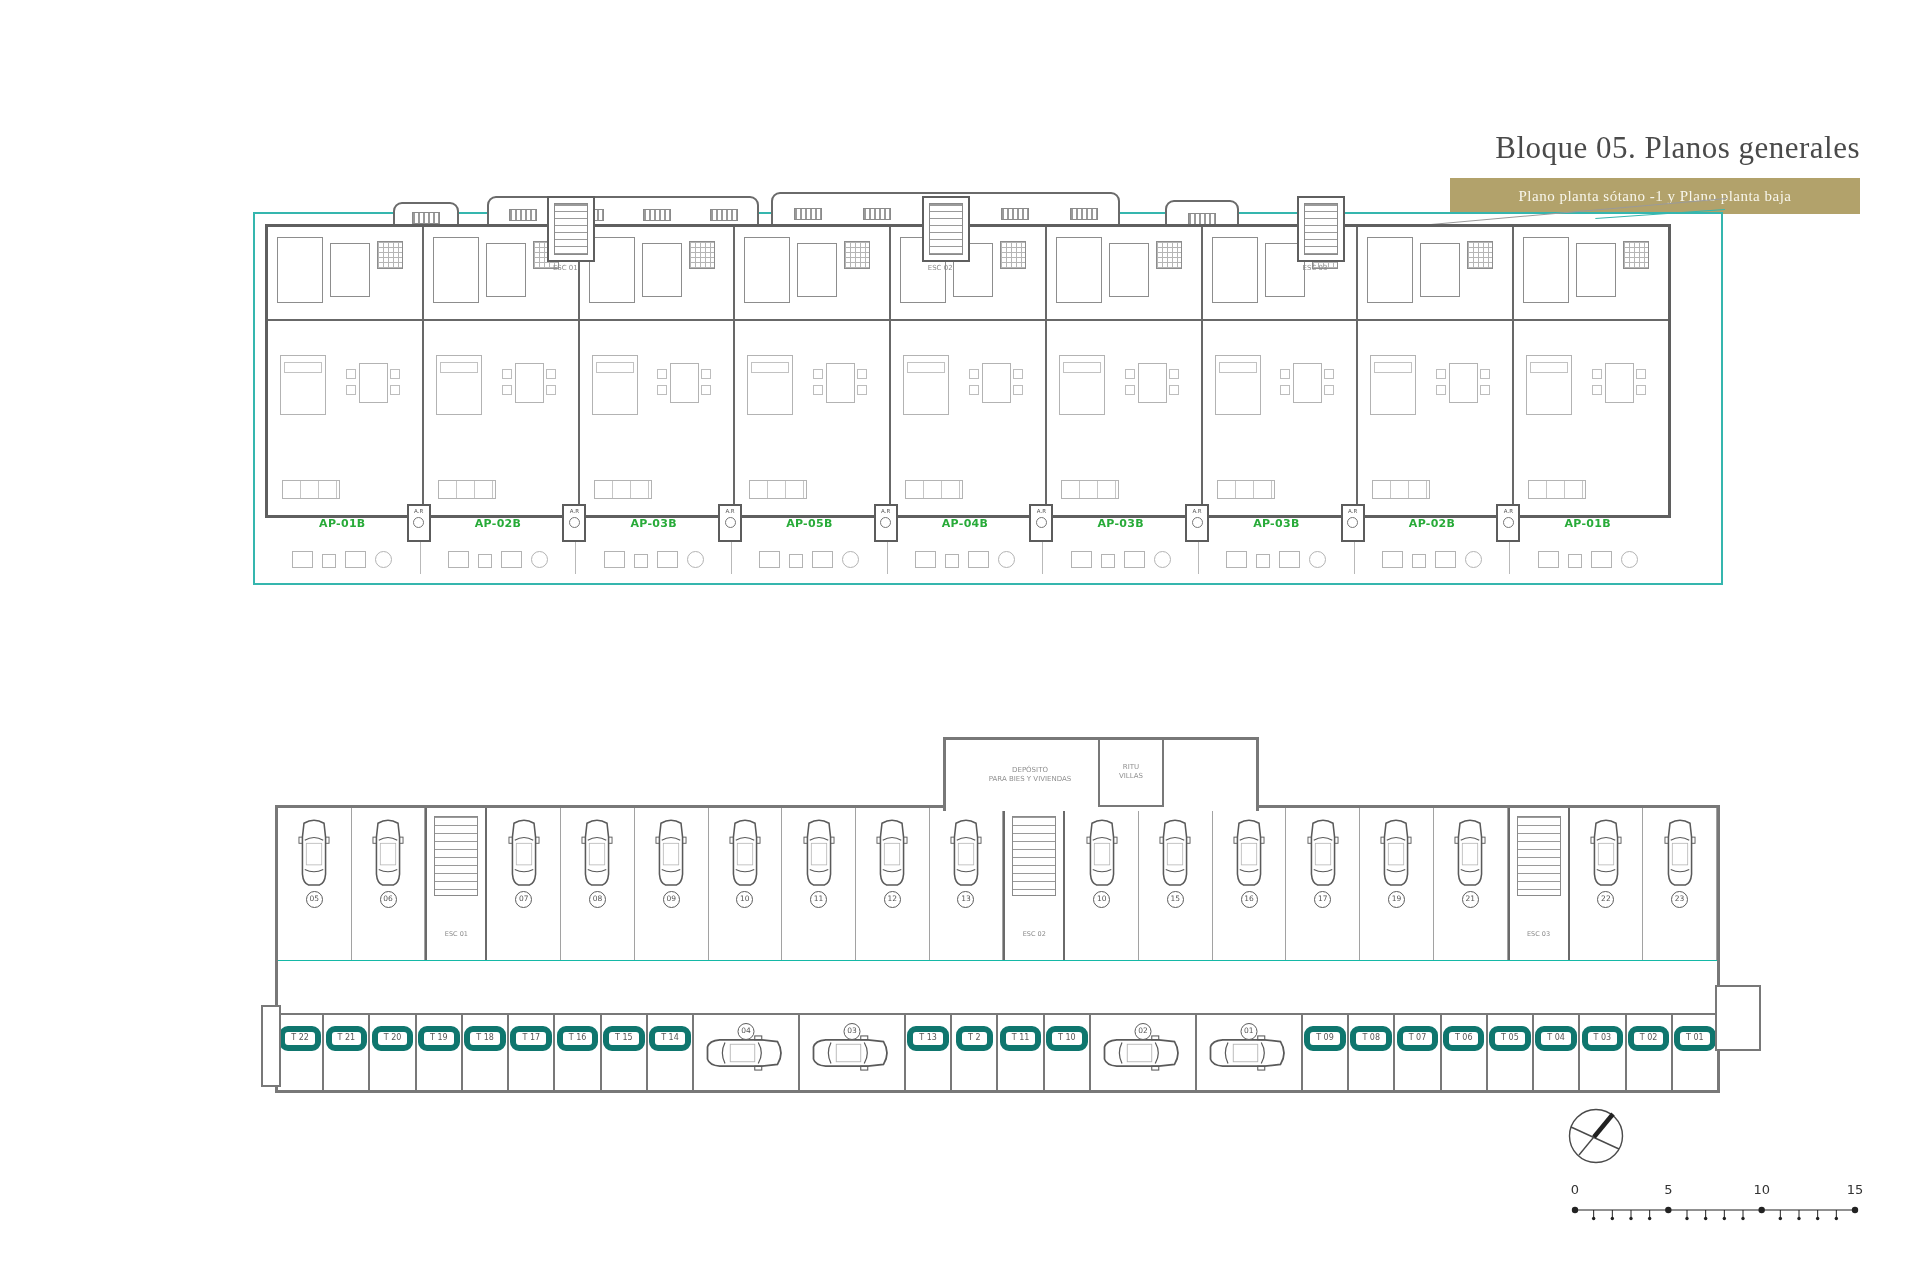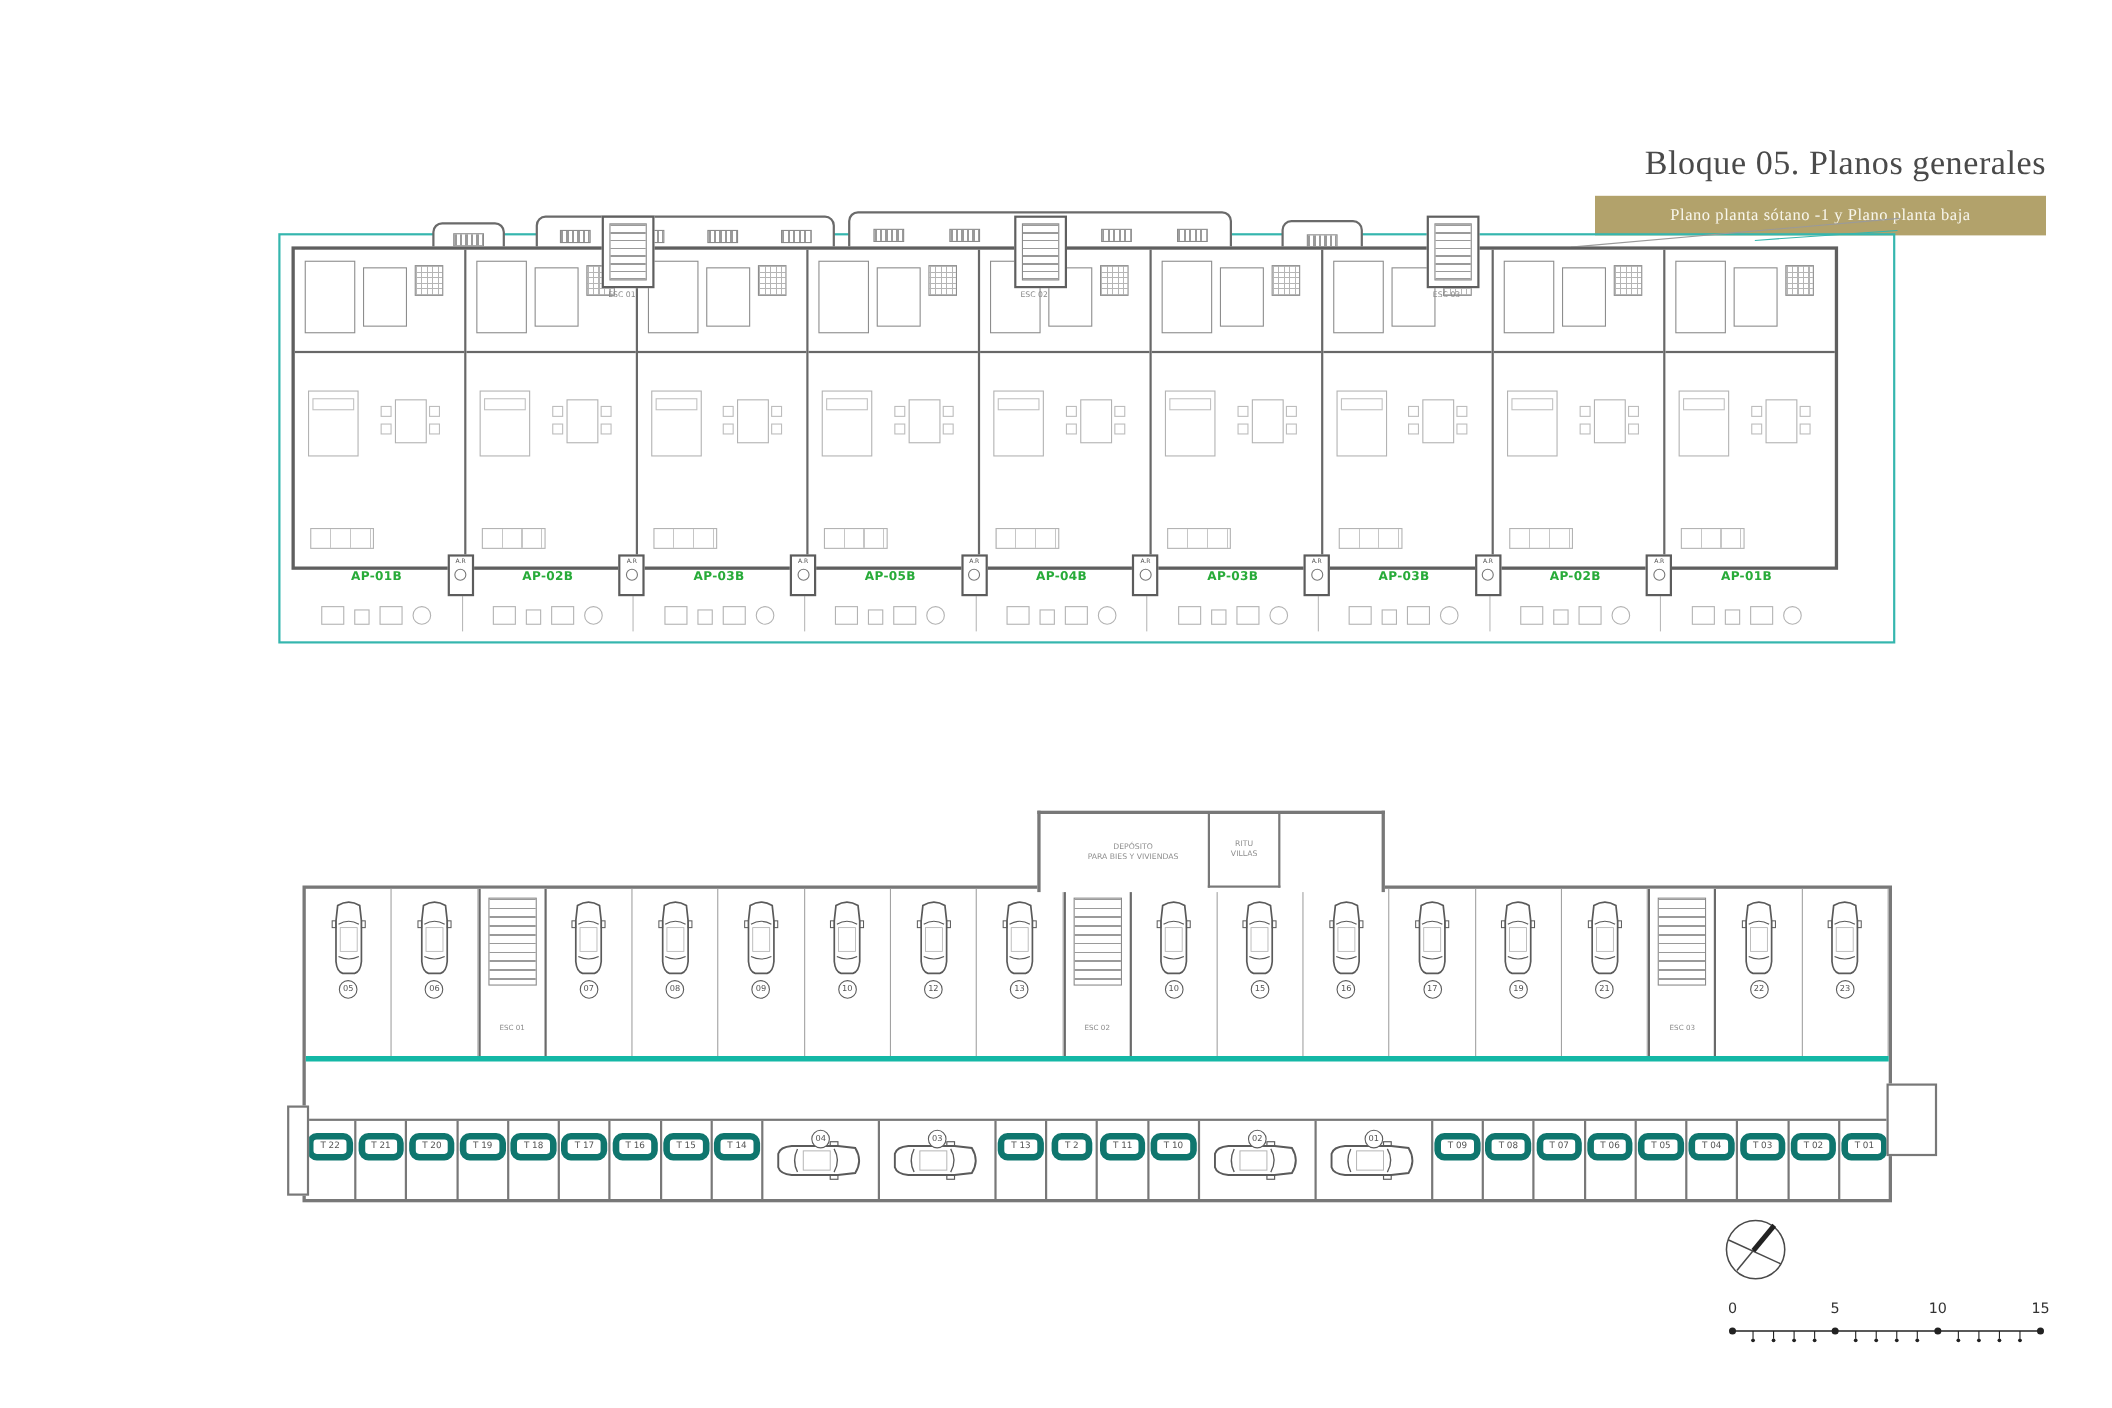--- a/index.html
+++ b/index.html
@@ -74,21 +74,21 @@
   
   .plan-lower{position:absolute;left:275px;top:737px;width:1445px;height:356px;}
   .protrusion{position:absolute;left:668px;top:0;width:310px;height:71px;background:#fff;
               border:3px solid #787878;border-bottom:none;z-index:2;}
   .dep-label{position:absolute;left:14px;top:26px;width:140px;text-align:center;
              font-size:7px;color:#8f8f8f;line-height:9px;}
   .ritu{position:absolute;left:152px;top:0;width:62px;height:42px;border:2px solid #787878;
         border-top:none;text-align:center;font-size:7px;color:#8f8f8f;padding-top:23px;line-height:9px;}
   .garage{position:absolute;left:0;top:68px;right:0;bottom:0;background:#fff;
           border:3px solid #787878;display:flex;flex-direction:column;}
-  .park-row{height:152px;display:flex;border-bottom:5px solid #14b8a6;}
+  .park-row{height:152px;display:flex;border-bottom:1px solid #14b8a6;}
   .stall{flex:1;position:relative;border-right:1.2px solid #a2a2a2;display:flex;
          flex-direction:column;align-items:center;}
   .stall svg.car{width:34px;height:74px;margin-top:6px;}
   .pnum{width:15px;height:15px;border:1px solid #5c5c5c;border-radius:50%;font-size:7.5px;
         line-height:14px;text-align:center;color:#555;margin-top:3px;background:#fff;}
   .pcore{width:58px;flex:none;position:relative;border-left:2.5px solid #6a6a6a;
          border-right:2.5px solid #6a6a6a;background:#fff;}
   .pcore .steps{position:absolute;left:7px;top:8px;right:7px;height:78px;border:1px solid #8a8a8a;
         background:repeating-linear-gradient(180deg,#9a9a9a 0 1.5px,transparent 1.5px 8px);}
   .core-label{position:absolute;bottom:22px;left:0;right:0;text-align:center;font-size:6.5px;color:#8a8a8a;}
@@ -485,20 +485,26 @@
     <div class="pnum">09</div>
   </div>
 
   <div class="stall">
     <svg class="car" viewBox="0 0 44 96">
               <use href="#car-sym"></use>
             </svg>
     <div class="pnum">10</div>
   </div>
 
+  <div class="stall">
+    <svg class="car" viewBox="0 0 44 96">
+              <use href="#car-sym"></use>
+            </svg>
+    <div class="pnum">11</div>
+  </div>
 
   <div class="stall">
     <svg class="car" viewBox="0 0 44 96">
               <use href="#car-sym"></use>
             </svg>
     <div class="pnum">12</div>
   </div>
 
   <div class="stall">
     <svg class="car" viewBox="0 0 44 96">

